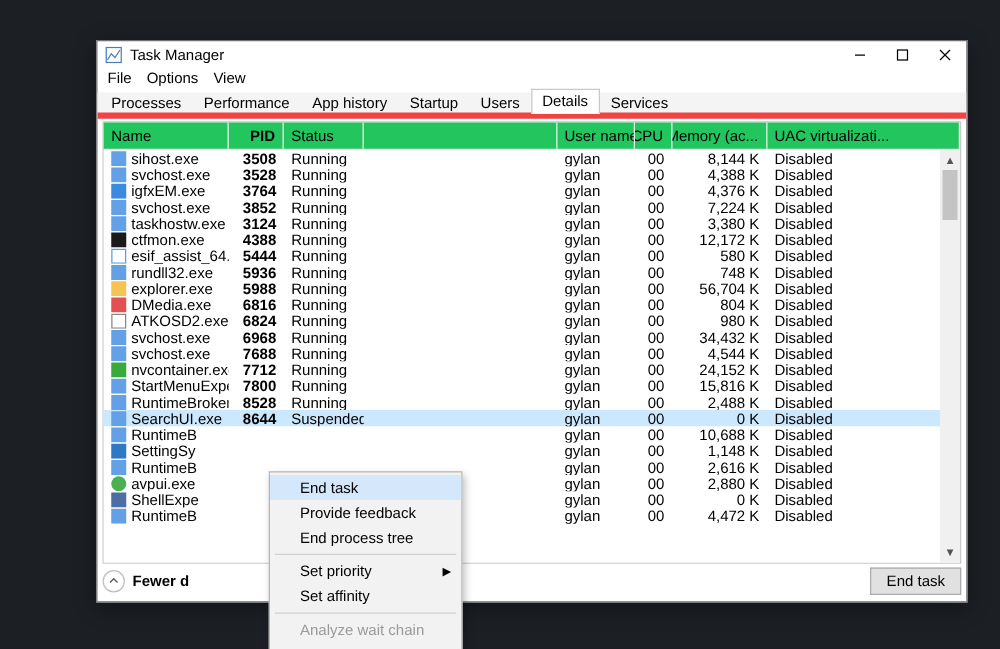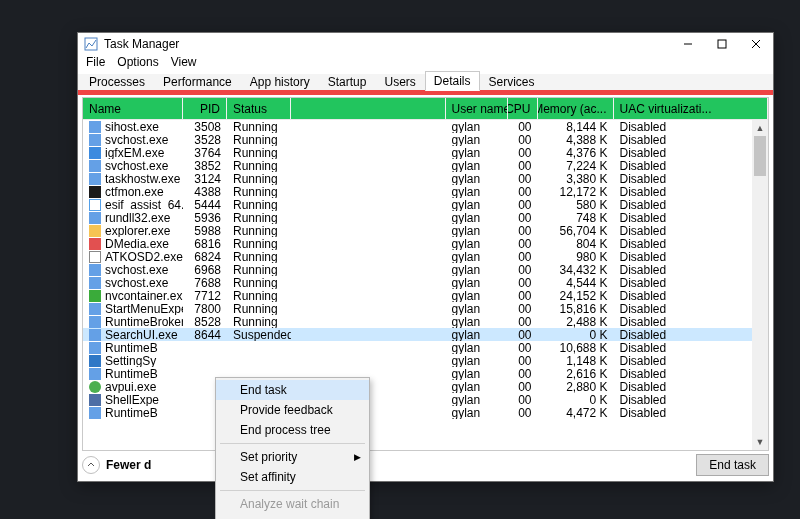--- a/index.html
+++ b/index.html
@@ -83,21 +83,21 @@
     padding: 0 6px;
     white-space: nowrap;
     overflow:hidden;
     text-overflow: ellipsis;
     border-right: 1px solid #f0f0f0;
     height:100%;
     display:flex;
     align-items:center;
   }
   .col-name { width: 100px; }
-  .col-pid { width: 44px; text-align:center; justify-content:flex-end;}
+  .col-pid { width: 44px; text-align:center; justify-content:flex-end;font-weight:bold;}
   .col-status { width: 64px; }
   .col-user { width: 62px; }
   .col-cpu { width: 30px; text-align:left; justify-content:flex-end;}
   .col-mem { width: 76px; text-align:right; justify-content:flex-end;}
   .col-uac { flex:1;text-align:center; }
   .rows-viewport {
     position:absolute;
     top:22px; left:0; right:0; bottom:0;
     overflow:hidden;
     background: #fff;

